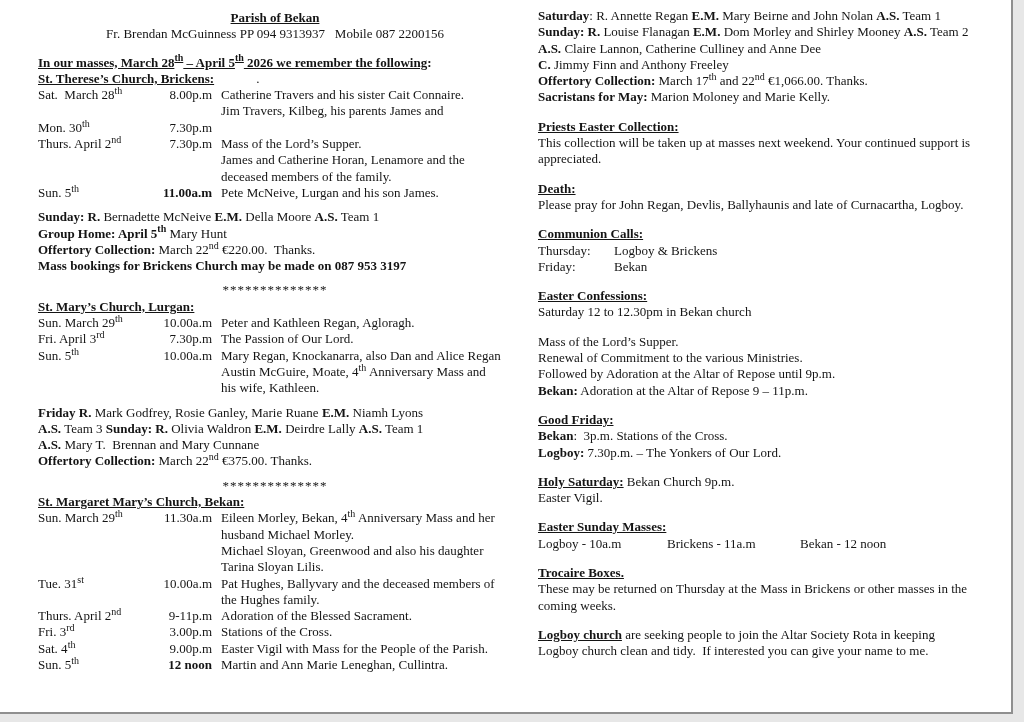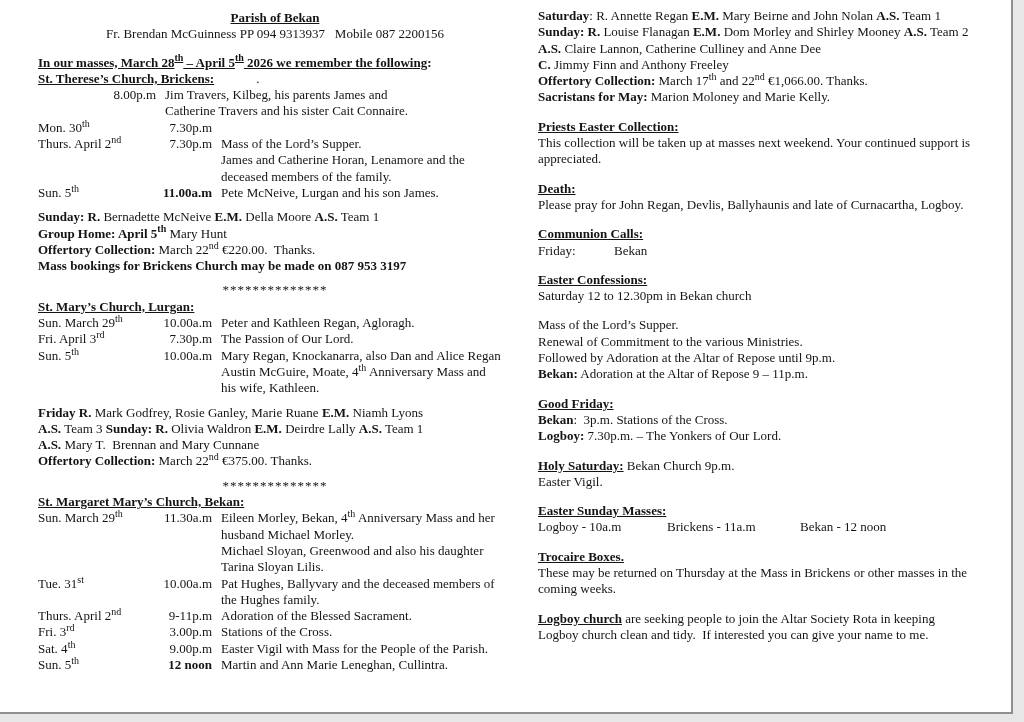--- a/index.html
+++ b/index.html
@@ -34,24 +34,25 @@
 
 <div class="page">
   <div class="col col-left" id="col-left">
       <div class="line center"><span class="b u ">Parish of Bekan</span></div>
       <div class="line center"><span>Fr. Brendan McGuinness PP 094 9313937&nbsp;&nbsp; Mobile 087 2200156</span></div>
       <div style="height: 12px;"></div>
       <div class="line"><span class="b u ">In our masses, March 28</span><span class="b u sup">th</span><span class="b u "> – April 5</span><span class="b u sup">th</span><span class="b u "> 2026 we remember the following</span><span class="b ">:</span></div>
       <div class="line"><span class="b u ">St. Therese’s Church, Brickens:</span><span>&nbsp;&nbsp;&nbsp;&nbsp;&nbsp;&nbsp;&nbsp;&nbsp;&nbsp;&nbsp;&nbsp;&nbsp; .</span></div>
       <div>
         <div class="sched">
+          <div class="cell-day"><span>Sat.&nbsp; March 28</span><span class="sup">th</span></div>
           <div class="cell-time"><span>8.00p.m</span></div>
           <div class="cell-desc">
+            <div class="line"><span>Catherine Travers and his sister Cait Connaire.</span></div>
             <div class="line"><span>Jim Travers, Kilbeg, his parents James and</span></div>
-            <div class="line"><span>Catherine Travers and his sister Cait Connaire.</span></div>
           </div>
         </div>
         <div class="sched">
           <div class="cell-day"><span>Mon. 30</span><span class="sup">th</span></div>
           <div class="cell-time"><span>7.30p.m</span></div>
           <div class="cell-desc">
             <div class="line"><span></span></div>
           </div>
         </div>
         <div class="sched">
@@ -172,20 +173,24 @@
       <div class="line"><span class="b u ">Priests Easter Collection:</span></div>
       <div class="line"><span>This collection will be taken up at masses next weekend. Your continued support is</span></div>
       <div class="line"><span>appreciated.</span></div>
       <div style="height: 13px;"></div>
       <div class="line"><span class="b u ">Death:</span><span class="u "> </span></div>
       <div class="line"><span>Please pray for John Regan, Devlis, Ballyhaunis and late of Curnacartha, Logboy.</span></div>
       <div style="height: 13px;"></div>
       <div class="line"><span class="b u ">Communion Calls:</span></div>
       <div>
         <div class="pairs">
+          <div class="line">Thursday:</div>
+          <div class="line">Logboy &amp; Brickens</div>
+        </div>
+        <div class="pairs">
           <div class="line">Friday:</div>
           <div class="line">Bekan</div>
         </div>
       </div>
       <div style="height: 13px;"></div>
       <div class="line"><span class="b u ">Easter Confessions:</span></div>
       <div class="line"><span>Saturday 12 to 12.30pm in Bekan church</span></div>
       <div style="height: 13px;"></div>
       <div class="line"><span>Mass of the Lord’s Supper.</span></div>
       <div class="line"><span>Renewal of Commitment to the various Ministries.</span></div>

